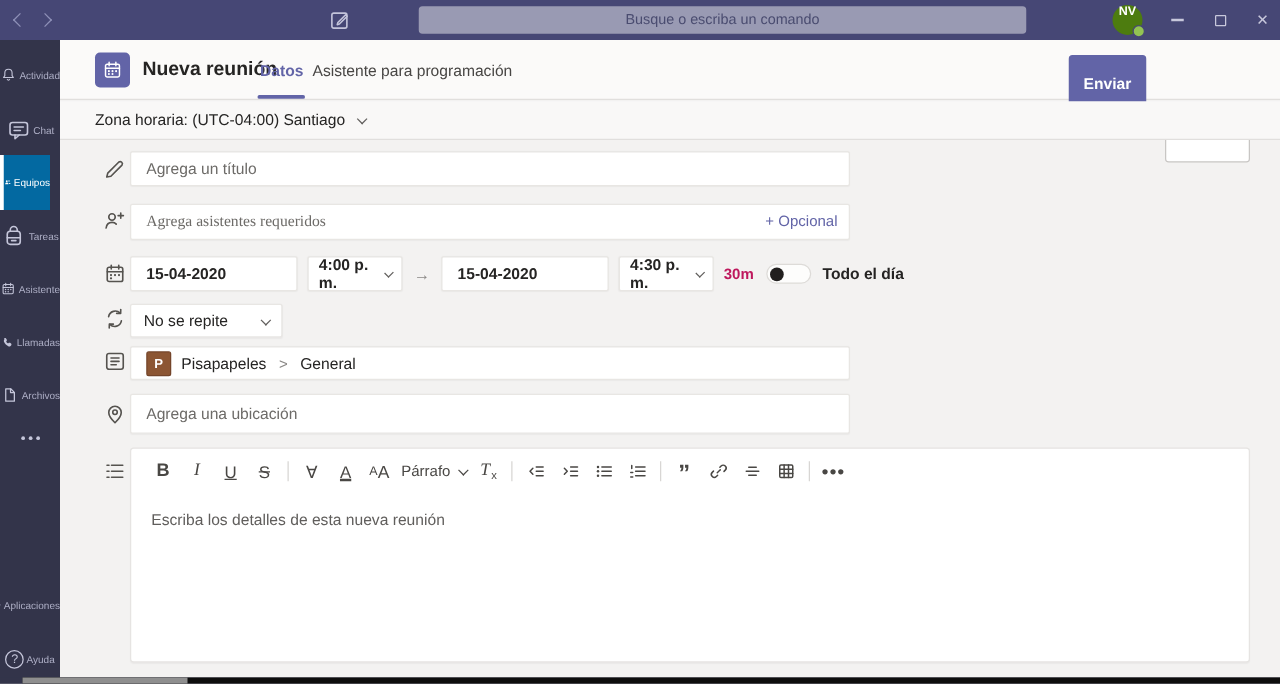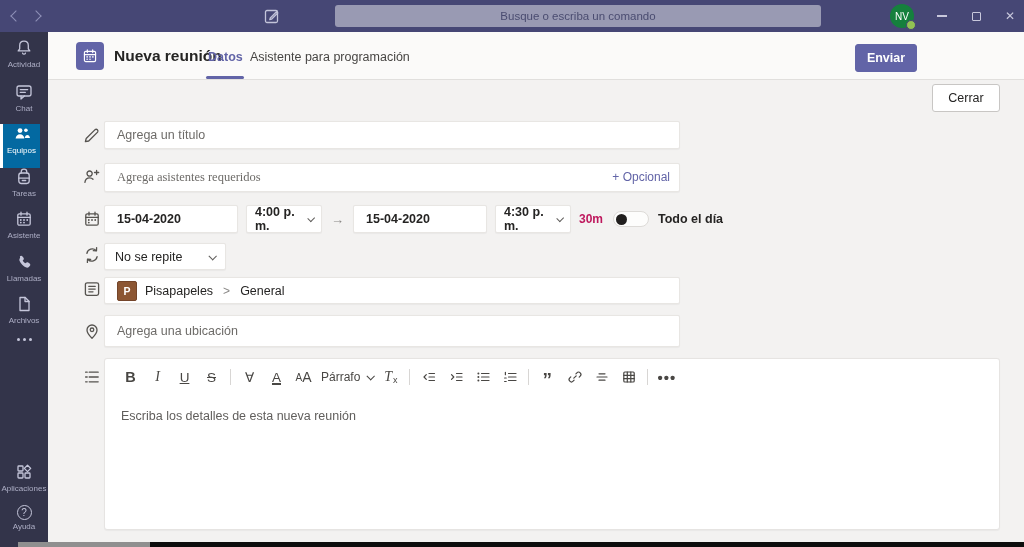--- a/index.html
+++ b/index.html
@@ -9,52 +9,52 @@
   
   .topbar { position:absolute; left:0; top:0; width:1024px; height:32px; background:#464775; z-index:30; }
   .nav-chev { position:absolute; top:12px; width:8px; height:8px; border-left:1.6px solid #8f91b8; border-bottom:1.6px solid #8f91b8; }
   .nav-back { left:12px; transform:rotate(45deg); }
   .nav-fwd  { left:32px; transform:rotate(225deg); }
   .compose-ic { position:absolute; left:262px; top:6px; color:#c3c4da; }
   .searchbox { position:absolute; left:290px; top:5px; width:486px; height:22px; border:none; border-radius:3px;
                background:rgba(255,255,255,0.45); text-align:center; font-size:11.5px; color:#3e4065; outline:none;
                font-family:Liberation Sans, sans-serif;margin-left:45px; }
   .searchbox::placeholder { color:#4a4c70; opacity:1; }
-  .avatar { position:absolute; left:890px; top:4px; width:24px; height:24px; border-radius:50%; background:#15803d;
-            color:#fff; font-size:10px; font-weight:normal; display:flex; align-items:center; justify-content:center; }
+  .avatar { position:absolute; left:890px; top:4px; width:24px; height:24px; border-radius:50%; background:#4d7c0f;
+            color:#fff; font-size:10px; font-weight:bold; display:flex; align-items:flex-start; justify-content:center; }
   .status-dot { position:absolute; right:-2px; bottom:-2px; width:10px; height:10px; border-radius:50%; background:#92c353;
                 border:1.5px solid #464775; }
   .win-btn { position:absolute; top:0; width:28px; height:32px; display:flex; align-items:center; justify-content:center; color:#c8c8dc; font-size:12px; }
   .win-min { left:928px; } .win-max { left:962px; } .win-close { left:996px; }
   .min-bar { width:10px; height:1.3px; background:#c8c8dc; }
   .max-box { width:9px; height:9px; border:1.2px solid #c8c8dc; border-radius:1px; }
 
   
   .sidebar { position:absolute; left:0; top:32px; width:48px; height:515px; background:#33344a; z-index:20; }
-  .sb-item { position:absolute; left:0; width:48px; height:44px; display:flex; flex-direction:column; align-items:center;
-             gap:2px; color:#c5c6da; }
+  .sb-item { position:absolute; left:0; width:48px; height:44px; display:flex; flex-direction:row; align-items:center;
+             justify-content:center; gap:2px; color:#c5c6da; }
   .sb-item .sb-label { font-size:8px; color:#adaec5; letter-spacing:0; white-space:nowrap; }
   .sb-item.active { background:#0369a1; color:#fff; border-left:3px solid #fff; width:40px; }
   .sb-item.active .sb-label { color:#fff; }
   .sb-dots { display:flex; gap:3px; }
   .sb-dots i { width:3px; height:3px; border-radius:50%; background:#c5c6da; }
   .help-circle { width:15px; height:15px; border:1.3px solid currentColor; border-radius:50%; display:flex; align-items:center; justify-content:center; font-size:10px; }
 
   
   .main { position:absolute; left:48px; top:32px; width:976px; height:510px; background:#f3f2f1; }
 
   .hdr { position:absolute; left:0; top:0; width:976px; height:48px; background:#fbfaf9; border-bottom:1px solid #e1dfdd; }
   .hdr-icon { position:absolute; left:28px; top:10px; width:28px; height:28px; border-radius:4px; background:#6264a7;
               color:#fff; display:flex; align-items:center; justify-content:center; }
   .hdr-title { position:absolute; left:66px; top:15px; font-size:15.5px; font-weight:bold; color:#252423; }
   .tab { position:absolute; top:18px; font-size:12.5px; color:#484644; }
   .tab-datos { left:160px; color:#6264a7; font-weight:bold; }
   .tab-asist { left:202px; }
   .tab-underline { position:absolute; left:158px; top:44px; width:38px; height:3px; background:#6264a7; border-radius:2px; }
-  .btn { position:absolute; top:12px; height:28px; border-radius:3px; font-size:12.5px; display:flex; align-items:center; justify-content:center; cursor:pointer; }
+  .btn { position:absolute; top:12px; height:46px; border-radius:3px; font-size:12.5px; display:flex; align-items:center; justify-content:center; cursor:pointer; }
   .btn-send { left:807px; width:62px; background:#6264a7; color:#fff; font-weight:bold; border:1px solid #6264a7; }
   .btn-close { left:884px; width:68px; background:#fff; color:#252423; border:1px solid #c8c6c4;margin-top:40px; }
 
   .tzrow { position:absolute; left:0; top:49px; width:976px; height:31px; background:#f9f8f7; border-bottom:1px solid #e1dfdd;
            display:flex; align-items:center; padding-left:28px; font-size:12.5px; color:#252423; }
   .chv { display:inline-block; width:6px; height:6px; border-right:1.3px solid #605e5c; border-bottom:1.3px solid #605e5c;
          transform:rotate(45deg) translateY(-1px); margin-left:10px; }
 
   .row-icon { position:absolute; left:34px; width:20px; height:20px; color:#55534f; }
 
@@ -242,20 +242,24 @@
         </svg>
     </div>
     <div class="hdr-title">Nueva reunión</div>
     <div class="tab tab-datos">Datos</div>
     <div class="tab tab-asist">Asistente para programación</div>
     <div class="tab-underline"></div>
     <div class="btn btn-send">Enviar</div>
     <div class="btn btn-close">Cerrar</div>
   </div>
 
+  <div class="tzrow">
+    <span>Zona horaria: (UTC-04:00) Santiago</span>
+    <span class="chv"></span>
+  </div>
 
   <svg class="row-icon" style="top:93px" viewBox="0 0 20 20">
       <g class="icn">
         <path d="M3.4 16.6l.8-3.1 8.9-8.9a1.8 1.8 0 0 1 2.5 2.5l-8.9 8.9z"></path>
       </g>
     </svg>
   <div class="row-title-wrap">
     <input class="inp" style="width: 576px; height: 28px; padding: 0px 12px;" placeholder="Agrega un título">
   </div>
 

